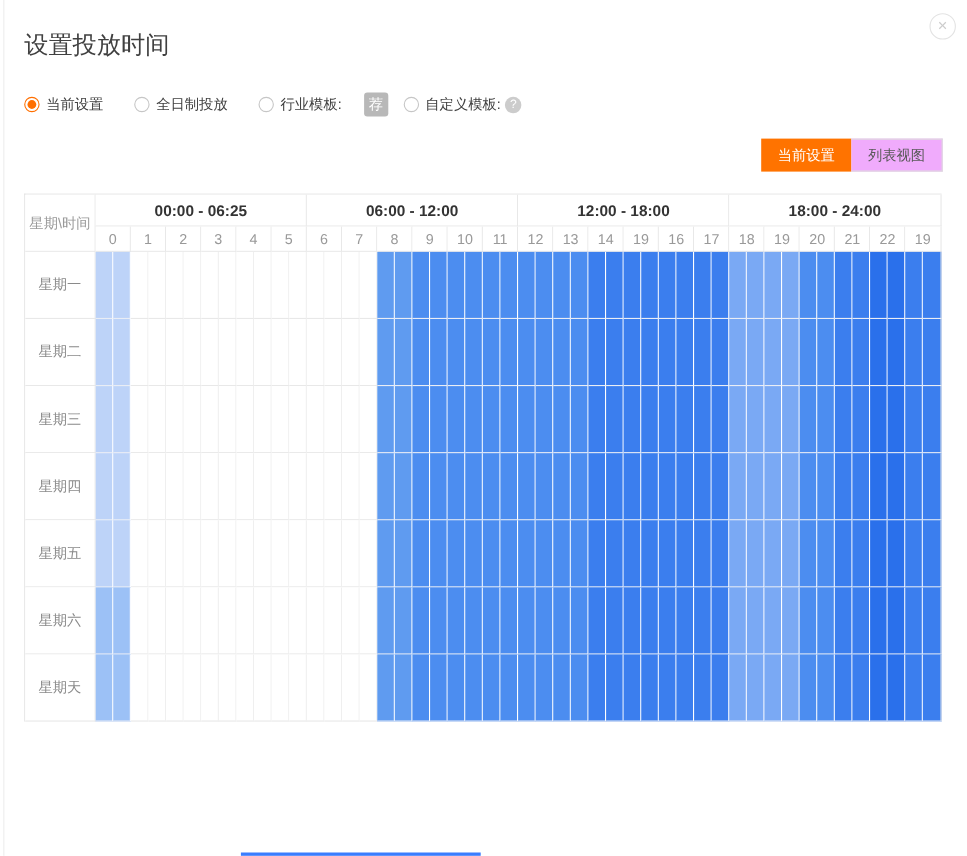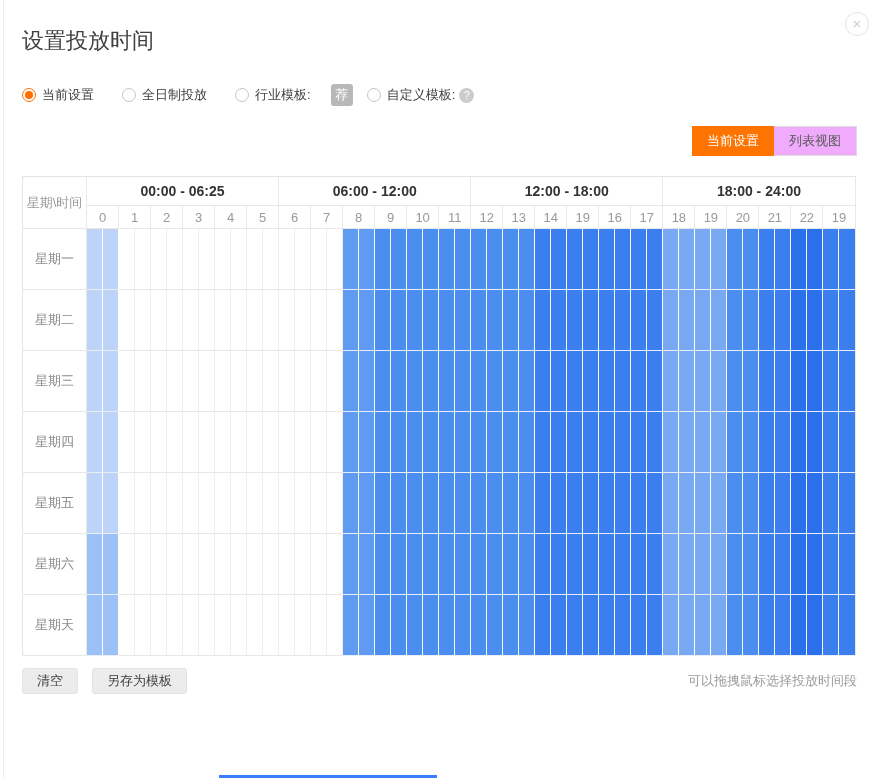--- a/index.html
+++ b/index.html
@@ -544,21 +544,16 @@
             <td class="sub filled" style="background: rgb(59, 126, 238);"></td>
             <td class="sub filled" style="background: rgb(42, 112, 235);"></td>
             <td class="sub filled" style="background: rgb(42, 112, 235);"></td>
             <td class="sub filled" style="background: rgb(59, 126, 238);"></td>
             <td class="sub filled" style="background: rgb(59, 126, 238);"></td>
           </tr>
         </tbody>
       </table>
   </div>
 
-  <div class="footer">
-    <button class="btn">清空</button>
-    <button class="btn">另存为模板</button>
-    <span class="tip">可以拖拽鼠标选择投放时间段</span>
-  </div>
 
 </div>
 
 <div class="bottom-sliver"></div>
 
 </body></html>

